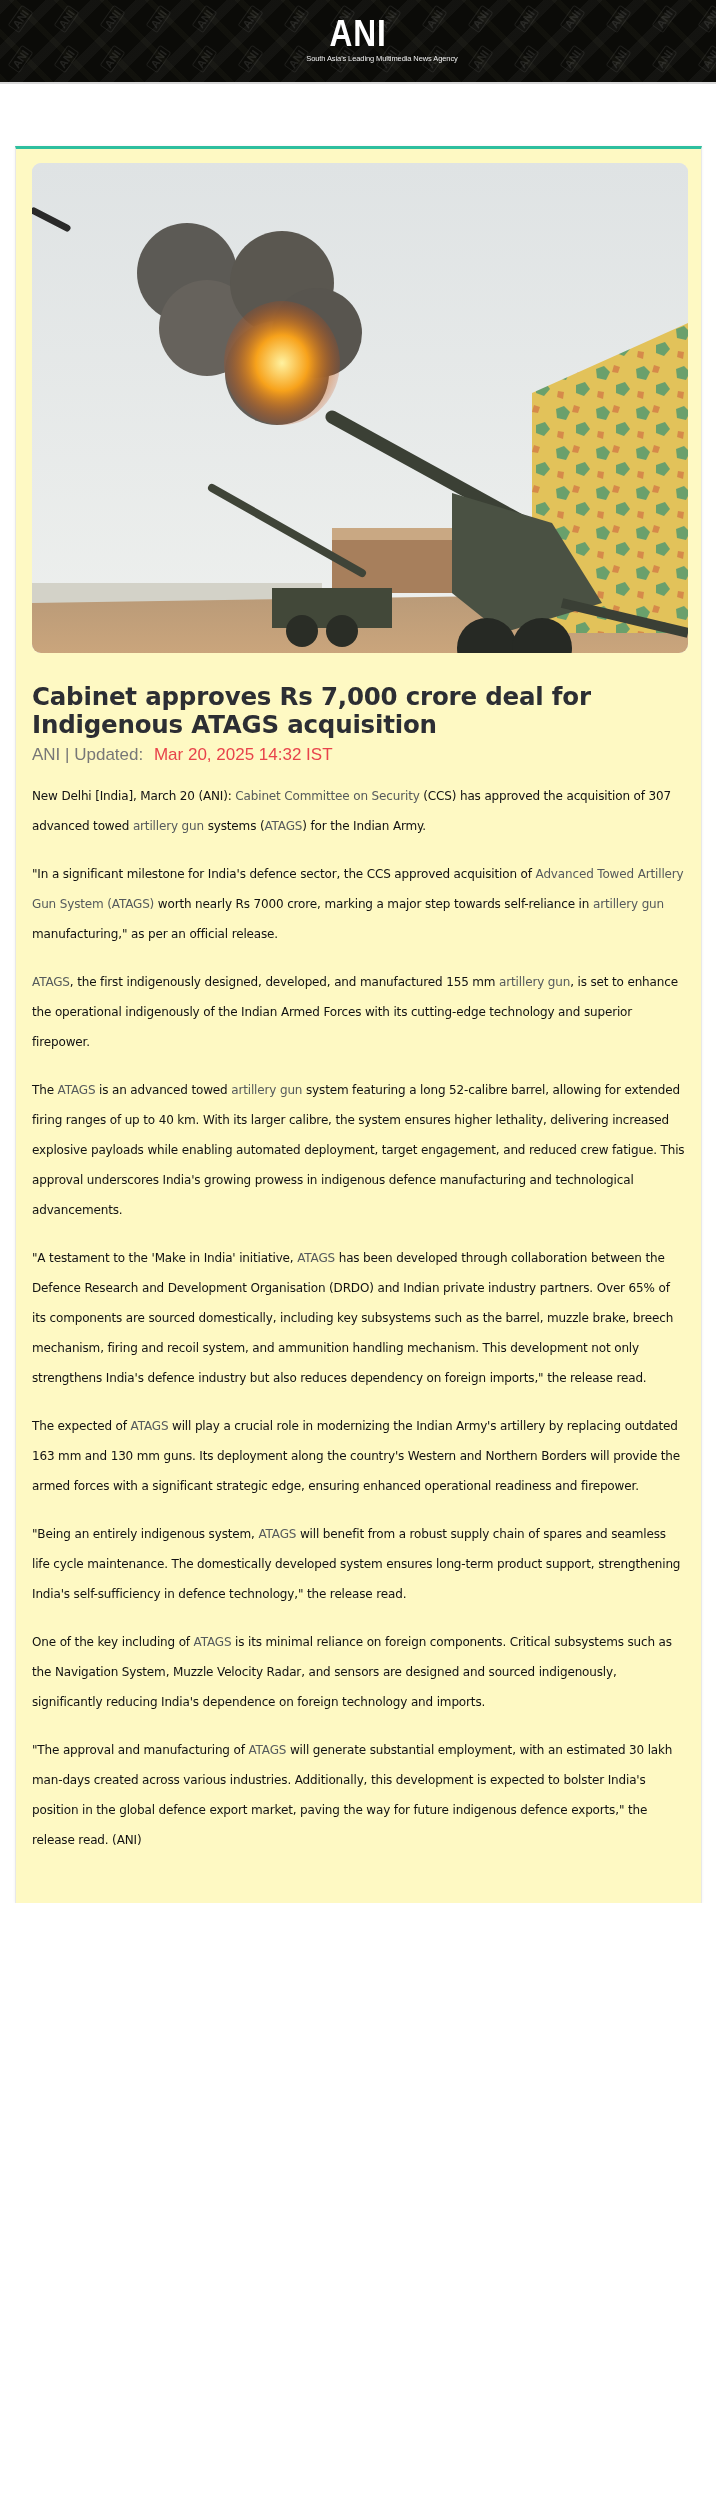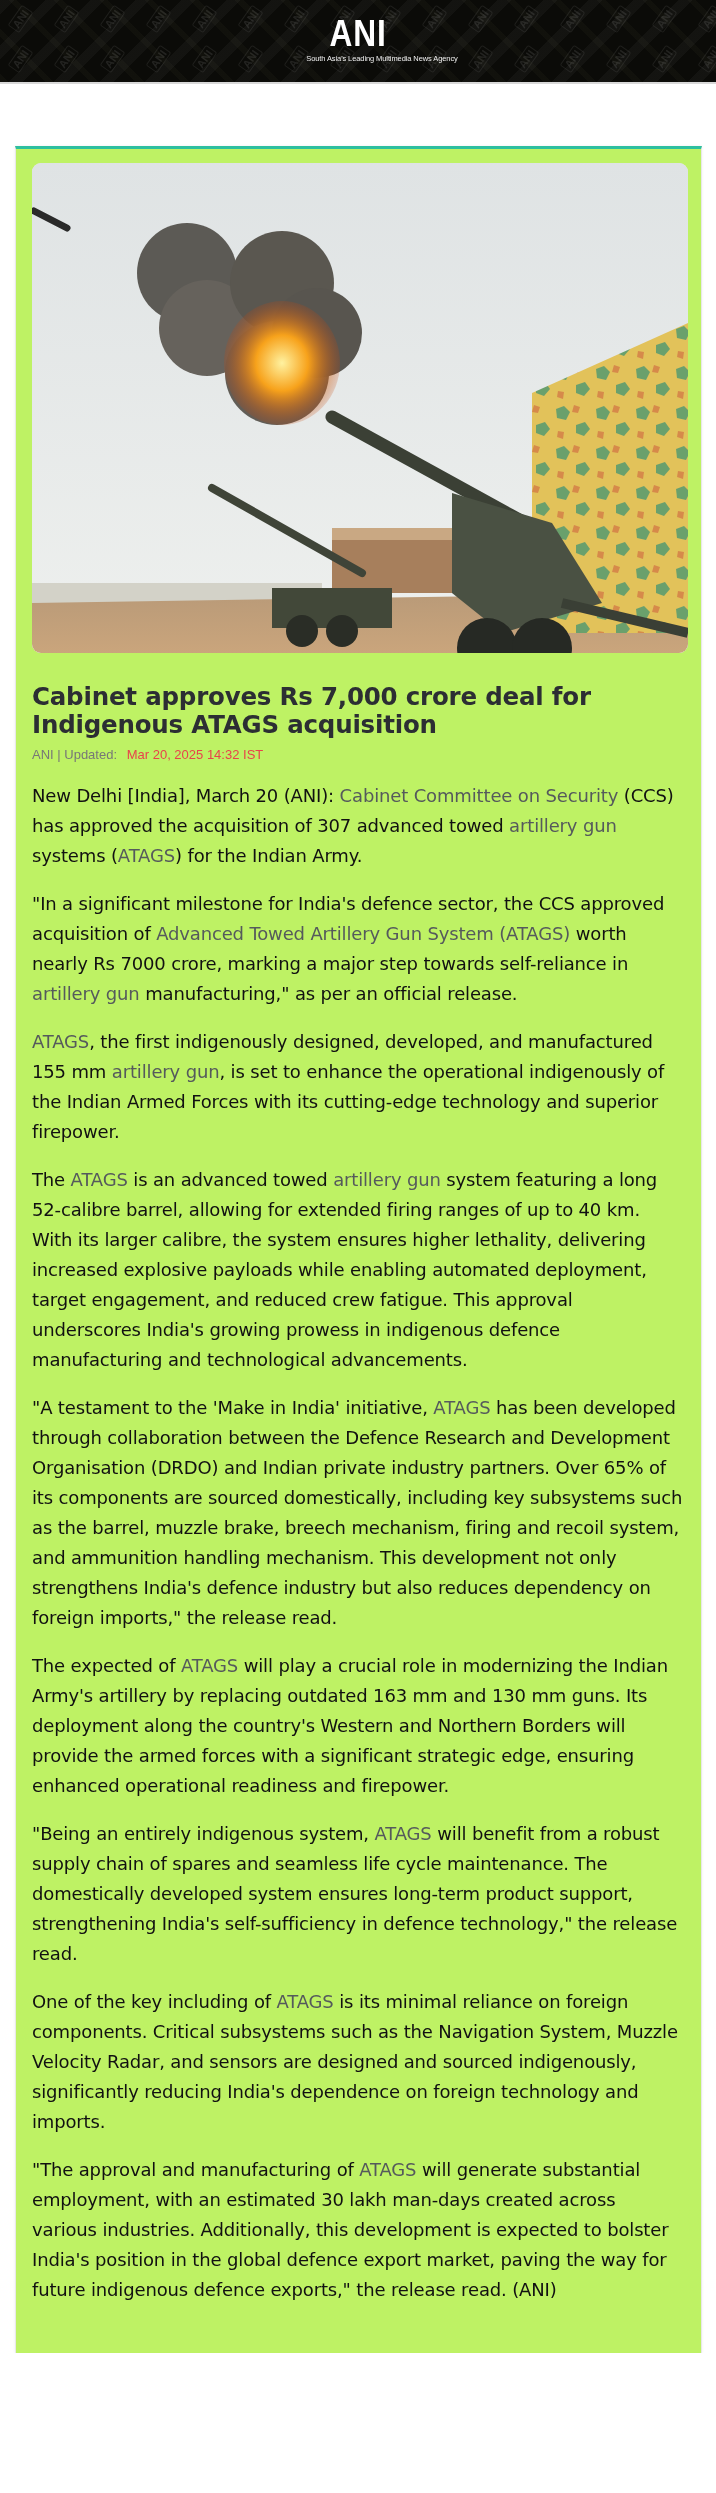--- a/index.html
+++ b/index.html
@@ -35,43 +35,43 @@
   }
 
   .spacer { height: 62px; }
 
   .card {
     margin: 0 14px 0 15px; width: 687px;
     border-top: 3px solid #2ebf9f;
     border-left: 1px solid #e8e8e8; border-right: 1px solid #e8e8e8;
     box-shadow: 0 0 3px rgba(0,0,0,0.06);
     padding: 14px 16px 30px 16px;
-    background: #bef264;
+    background: #fef9c3;
   }
 
   .hero {
     width: 656px; height: 490px; border-radius: 9px; overflow: hidden;
     position: relative; background: #e4e6e6;
   }
   .hero svg { display: block; }
 
   .headline {
     margin-top: 30px;
     font-family: "DejaVu Sans", sans-serif; font-weight: bold;
     font-size: 24.5px; line-height: 28px; color: #2c2e33; letter-spacing: -0.2px;
   }
   .meta {
-    margin-top: 4px; font-size: 13px; line-height: 24px; color: #777;
+    margin-top: 4px; font-size: 17px; line-height: 24px; color: #777;
     font-family: "Liberation Sans", sans-serif;
   }
   .meta .date { color: #e8434b; margin-left: 6px; }
 
   .article { margin-top: 14px; }
   .article p {
-    font-family: "DejaVu Sans", sans-serif; font-size: 18px; line-height: 30px;
+    font-family: "DejaVu Sans", sans-serif; font-size: 12px; line-height: 30px;
     color: #111; margin-bottom: 18px; letter-spacing: -0.15px;
   }
   .article a { color: #555a5c; text-decoration: none; }
 </style>
 </head>
 <body>
 
 <header class="site-header">
   <div class="pattern" id="pattern">
       <span style="left: 8px; top: 12px;">ANI</span>

